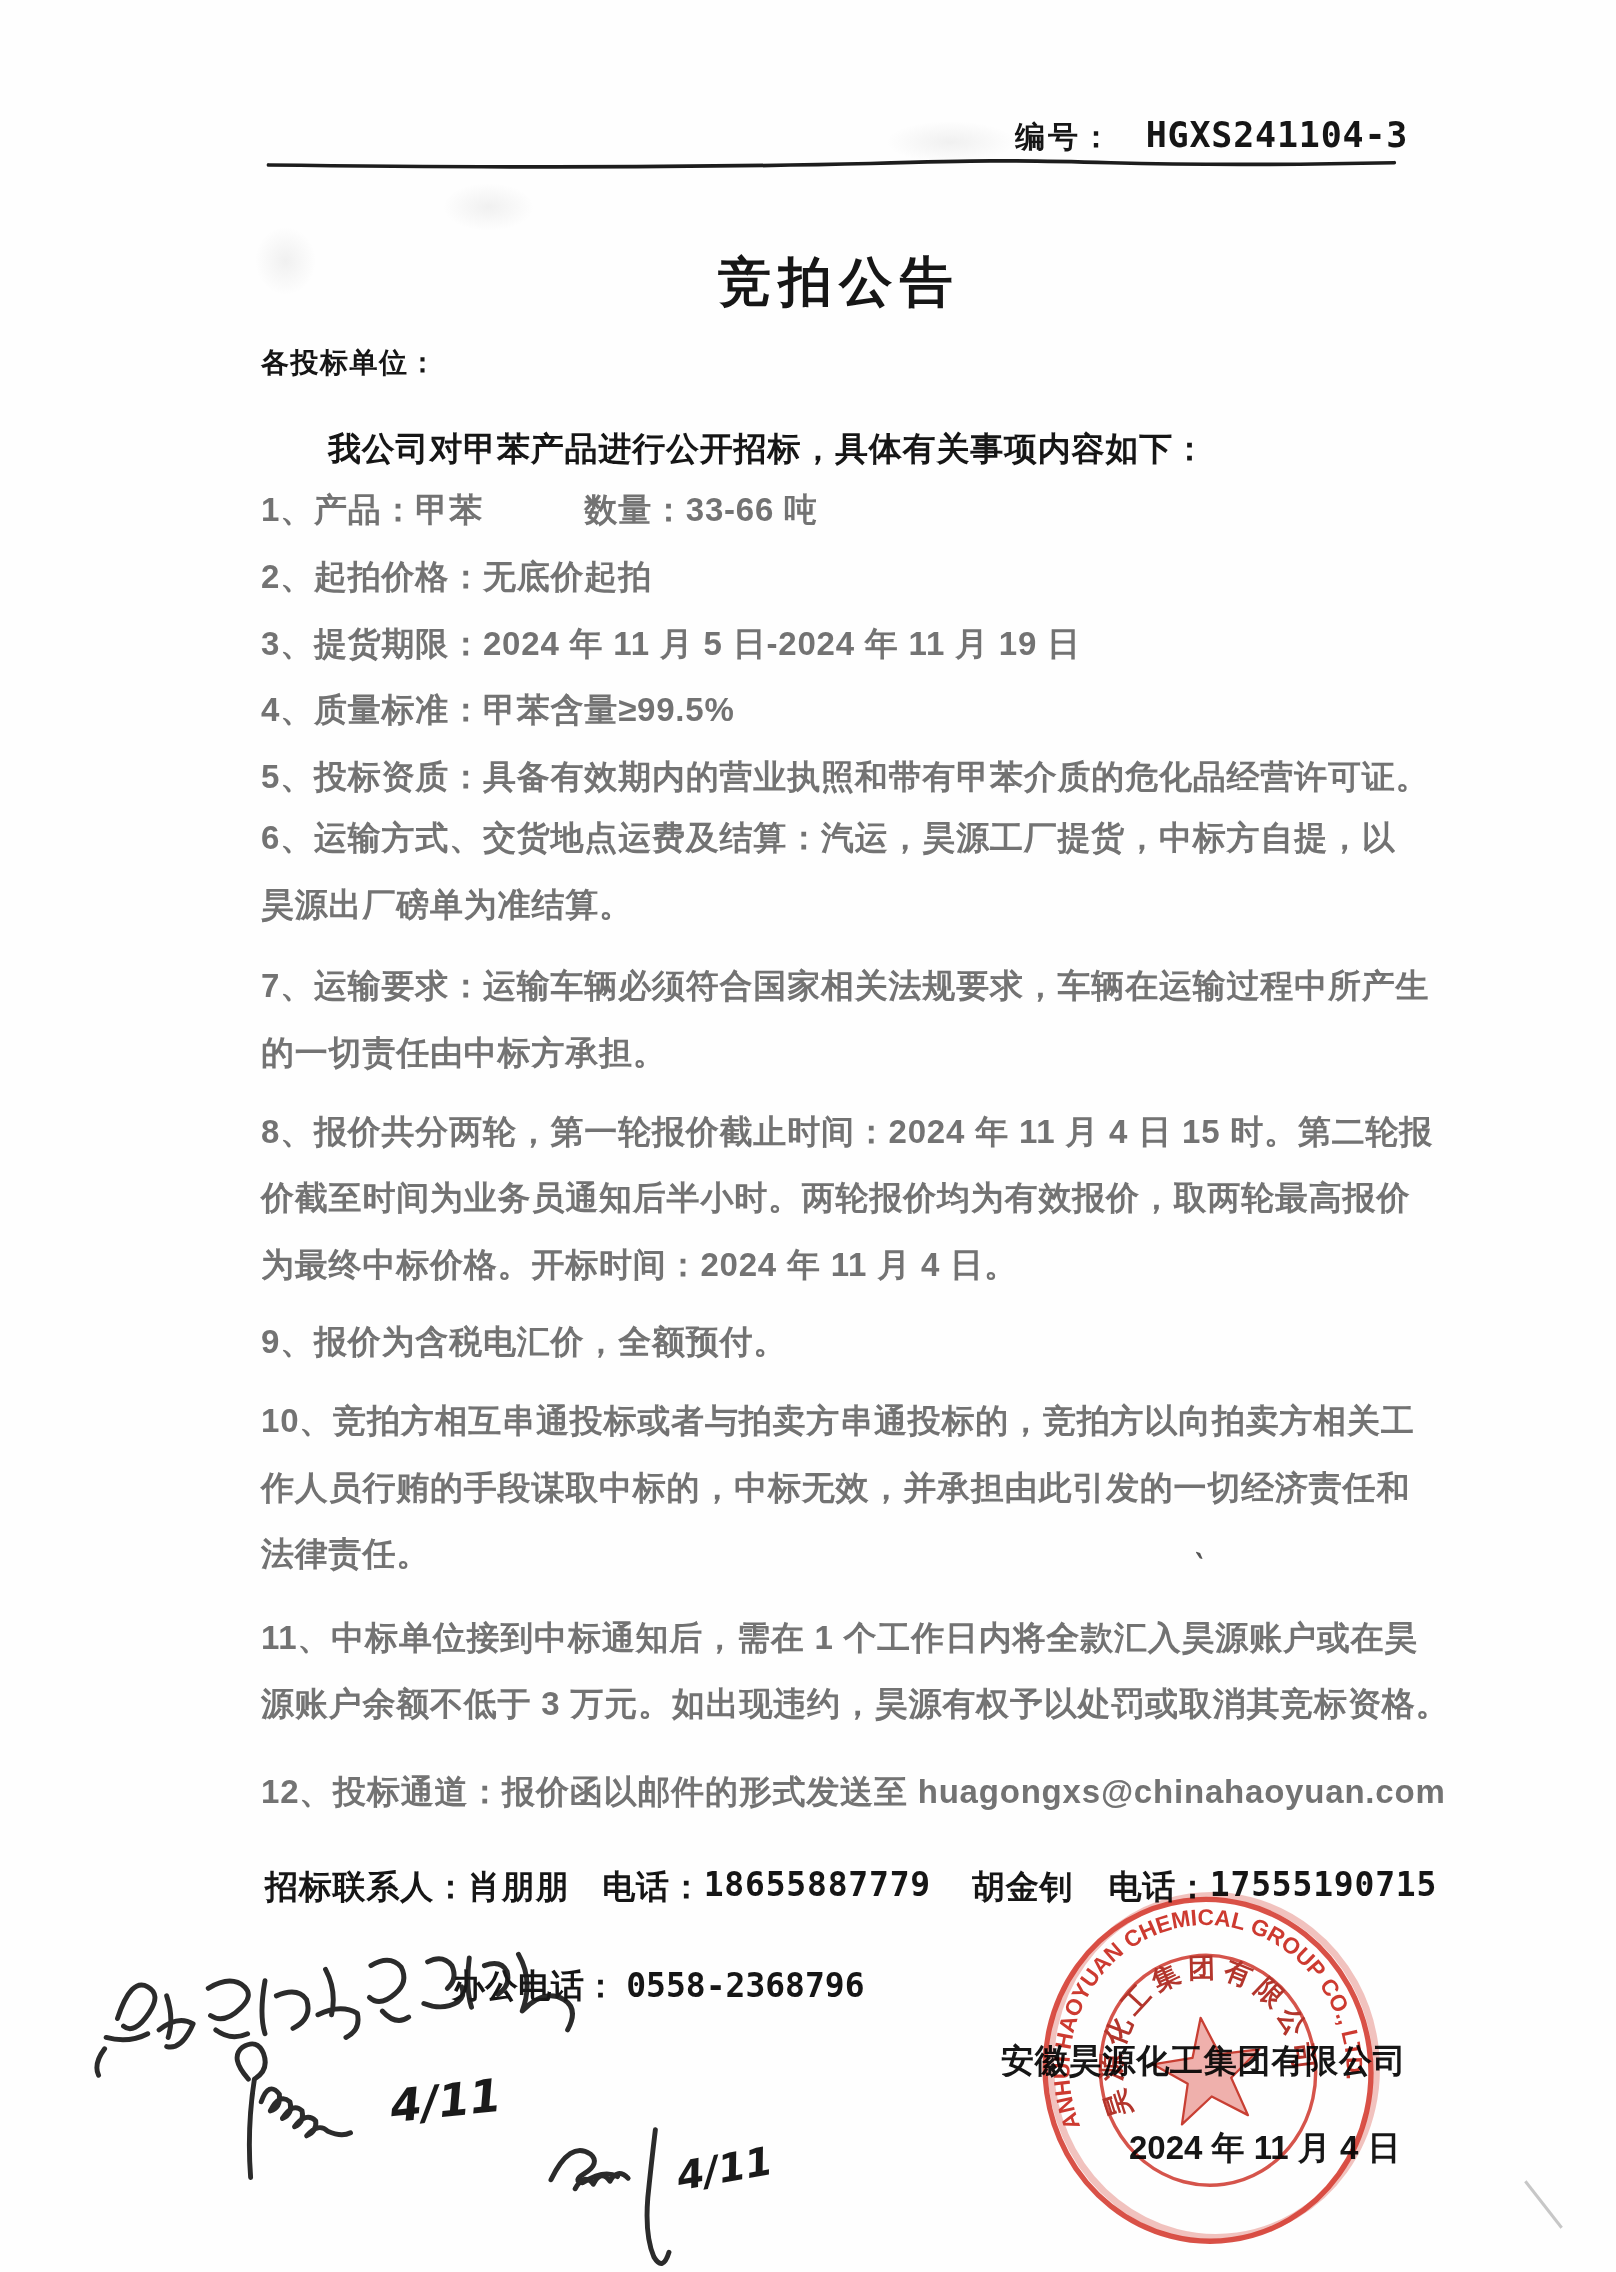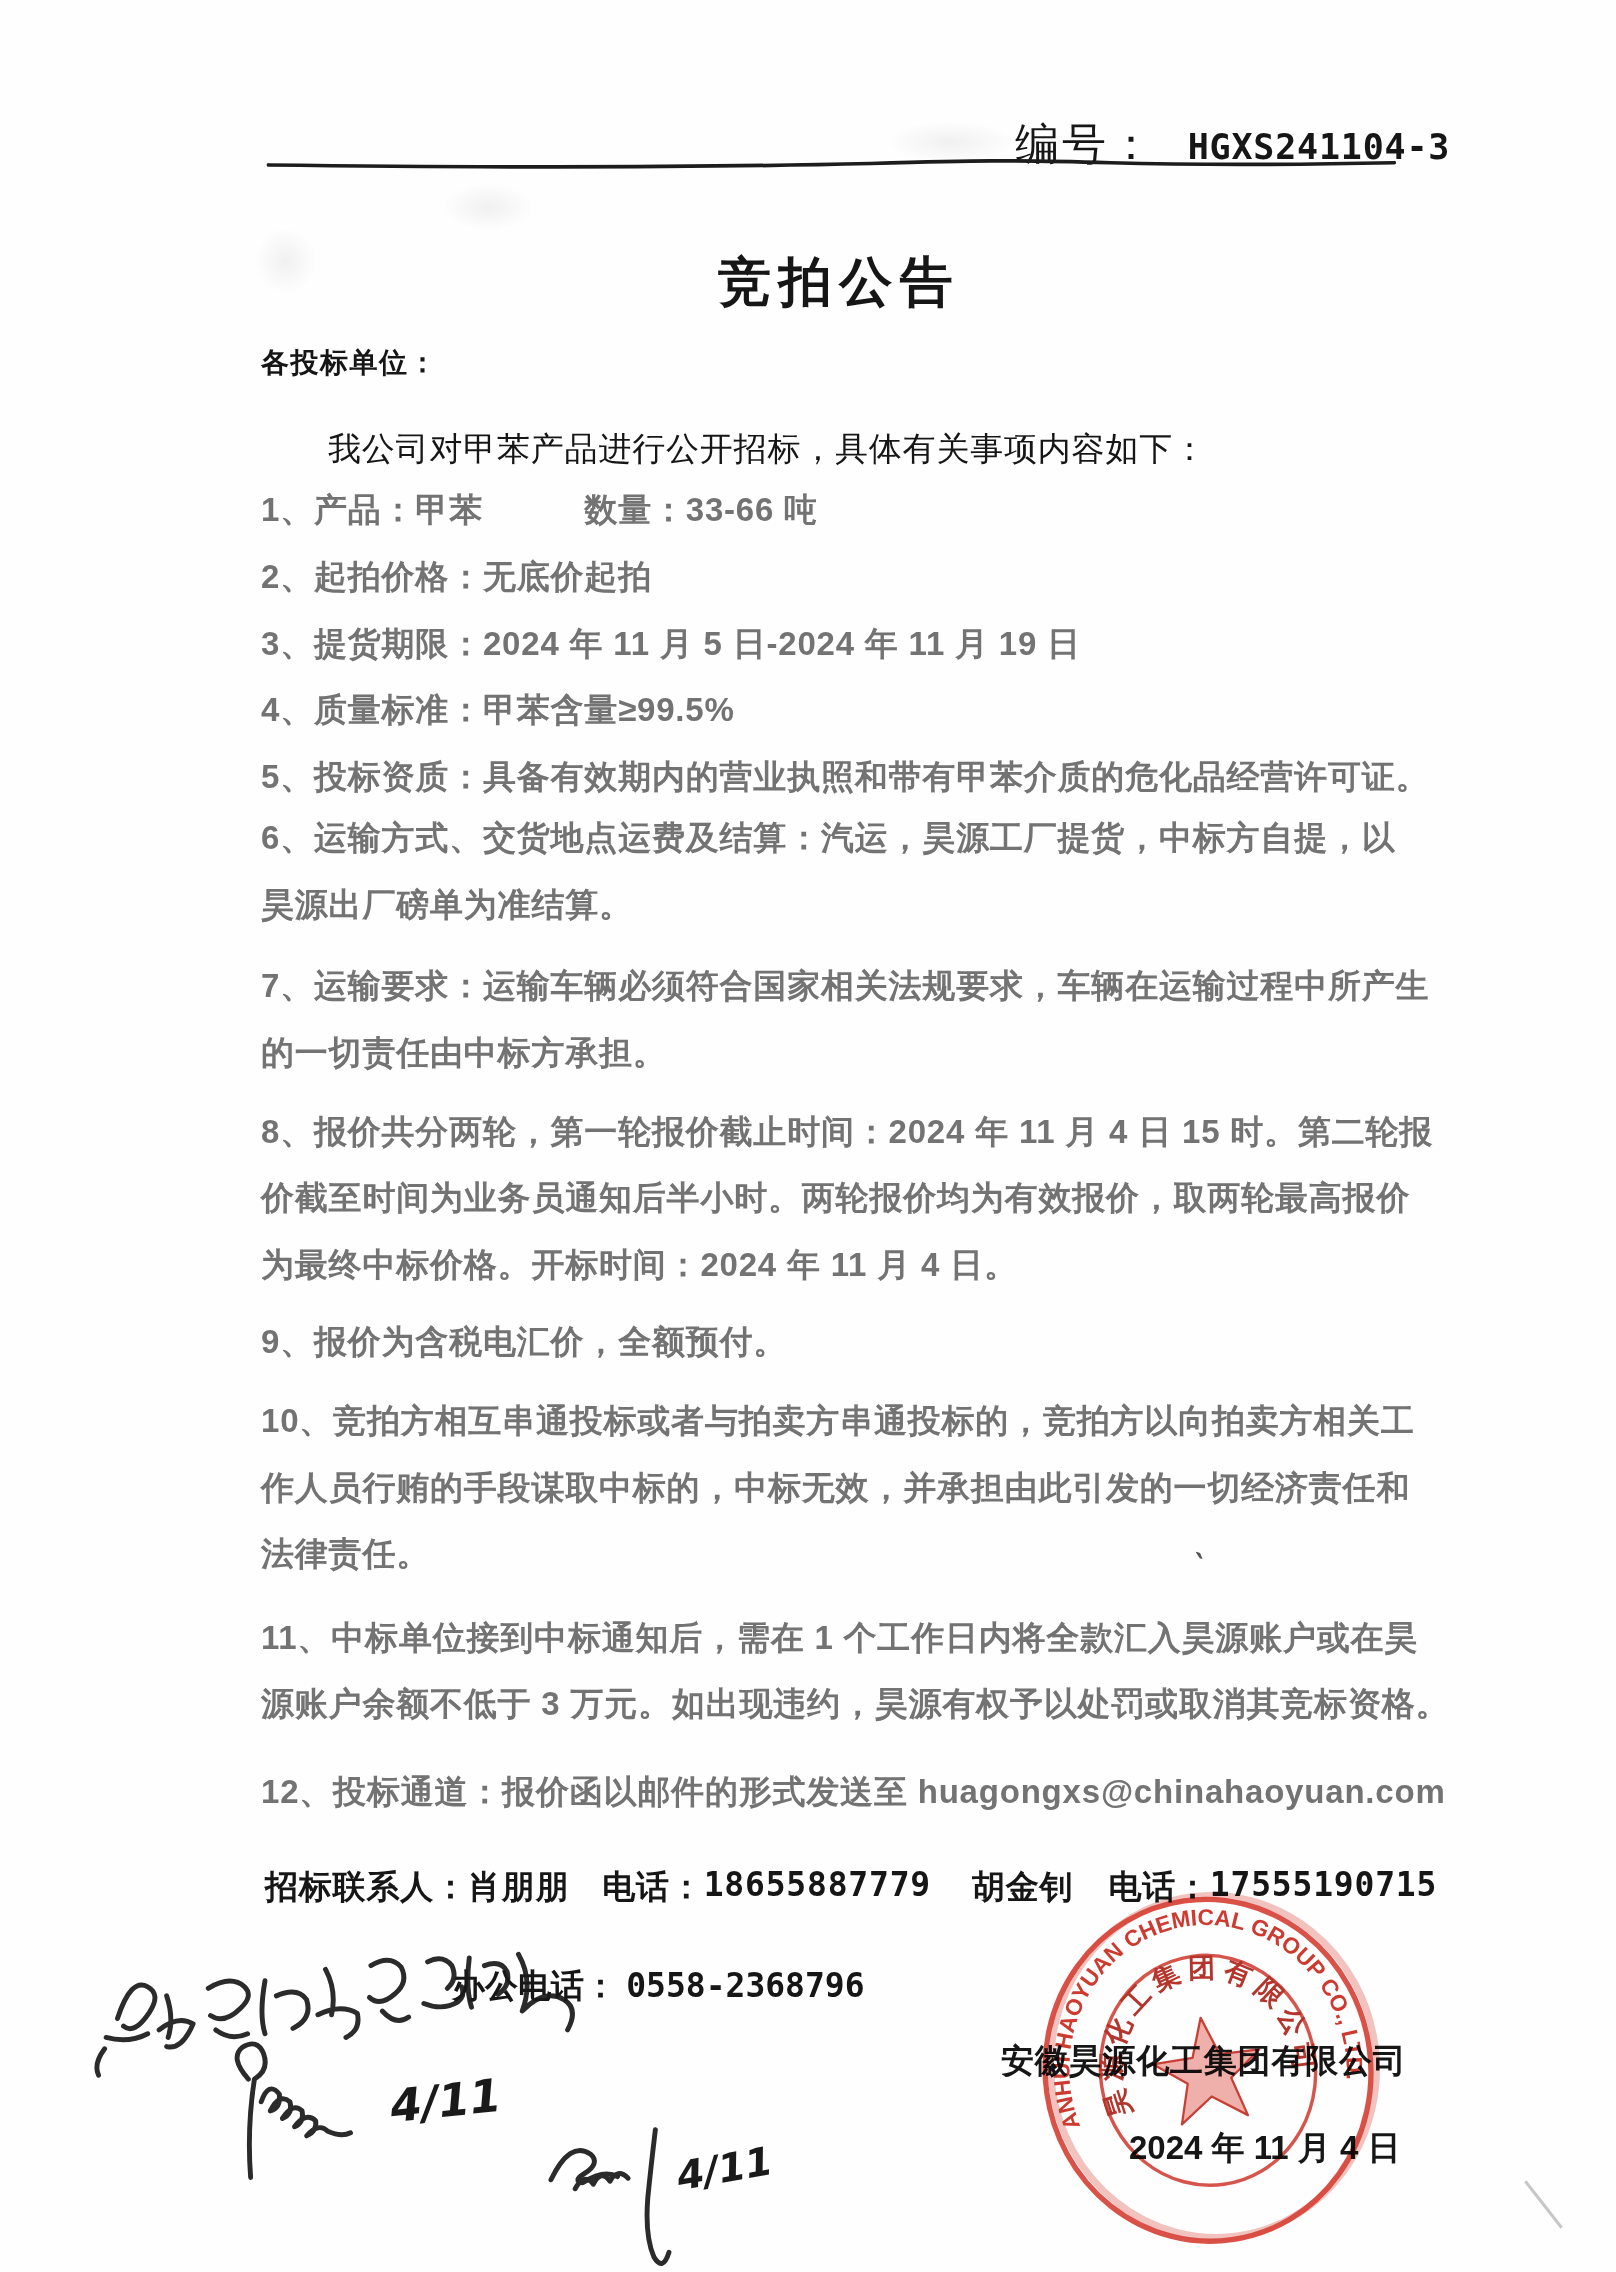--- a/index.html
+++ b/index.html
@@ -1,26 +1,26 @@
 <!DOCTYPE html>
 <html style="font-size:12px"><head>
 <meta charset="utf-8">
 <style>
   html,body{margin:0;padding:0;}
   body{width:1617px;height:2273px;position:relative;background:#fefefe;overflow:hidden;
        font-family:"Liberation Sans",sans-serif;color:#161616;}
   .ln{position:absolute;left:261px;font-weight:600;font-size:33px;line-height:1.12;
       white-space:nowrap;letter-spacing:0.8px;color:#737373;}
   .hdr{position:absolute;top:115px;left:1015px;display:flex;gap:19.7px;align-items:baseline;}
-  .hdr .lbl{font-size:44px;font-weight:400;letter-spacing:3px;}
+  .hdr .lbl{font-size:30px;font-weight:700;letter-spacing:3px;}
   .hdr .val{font-family:"DejaVu Sans Mono",monospace;font-size:35px;font-weight:700;letter-spacing:0.8px;margin-left:12px;}
   .title{position:absolute;top:247px;left:718px;font-size:53px;font-weight:800;
          letter-spacing:7.6px;white-space:nowrap;}
   .salut{position:absolute;top:344px;left:261px;font-size:28px;font-weight:700;letter-spacing:1.5px;white-space:nowrap;}
-  .intro{position:absolute;top:427px;left:328px;font-size:33px;font-weight:400;letter-spacing:0.8px;white-space:nowrap;}
+  .intro{position:absolute;top:427px;left:328px;font-size:33px;font-weight:700;letter-spacing:0.8px;white-space:nowrap;}
   .contact{position:absolute;top:1865px;display:flex;gap:0;white-space:nowrap;font-size:33px;font-weight:600;}
   .contact span{letter-spacing:0.8px;}
   .num{font-family:"DejaVu Sans Mono",monospace;font-weight:700;letter-spacing:0;}
   .office{position:absolute;top:1964px;left:452px;font-size:33px;font-weight:600;white-space:nowrap;}
   .company{position:absolute;top:2039px;left:1001px;font-size:33px;font-weight:700;
            letter-spacing:0.8px;white-space:nowrap;z-index:5;}
   .date{position:absolute;top:2126px;left:1129px;font-size:33px;font-weight:600;
         white-space:nowrap;z-index:5;text-align:right;}
   .rule{position:absolute;left:0;top:156px;z-index:2;}
   .stray{position:absolute;left:1191px;top:1547px;font-size:32px;color:#555;

